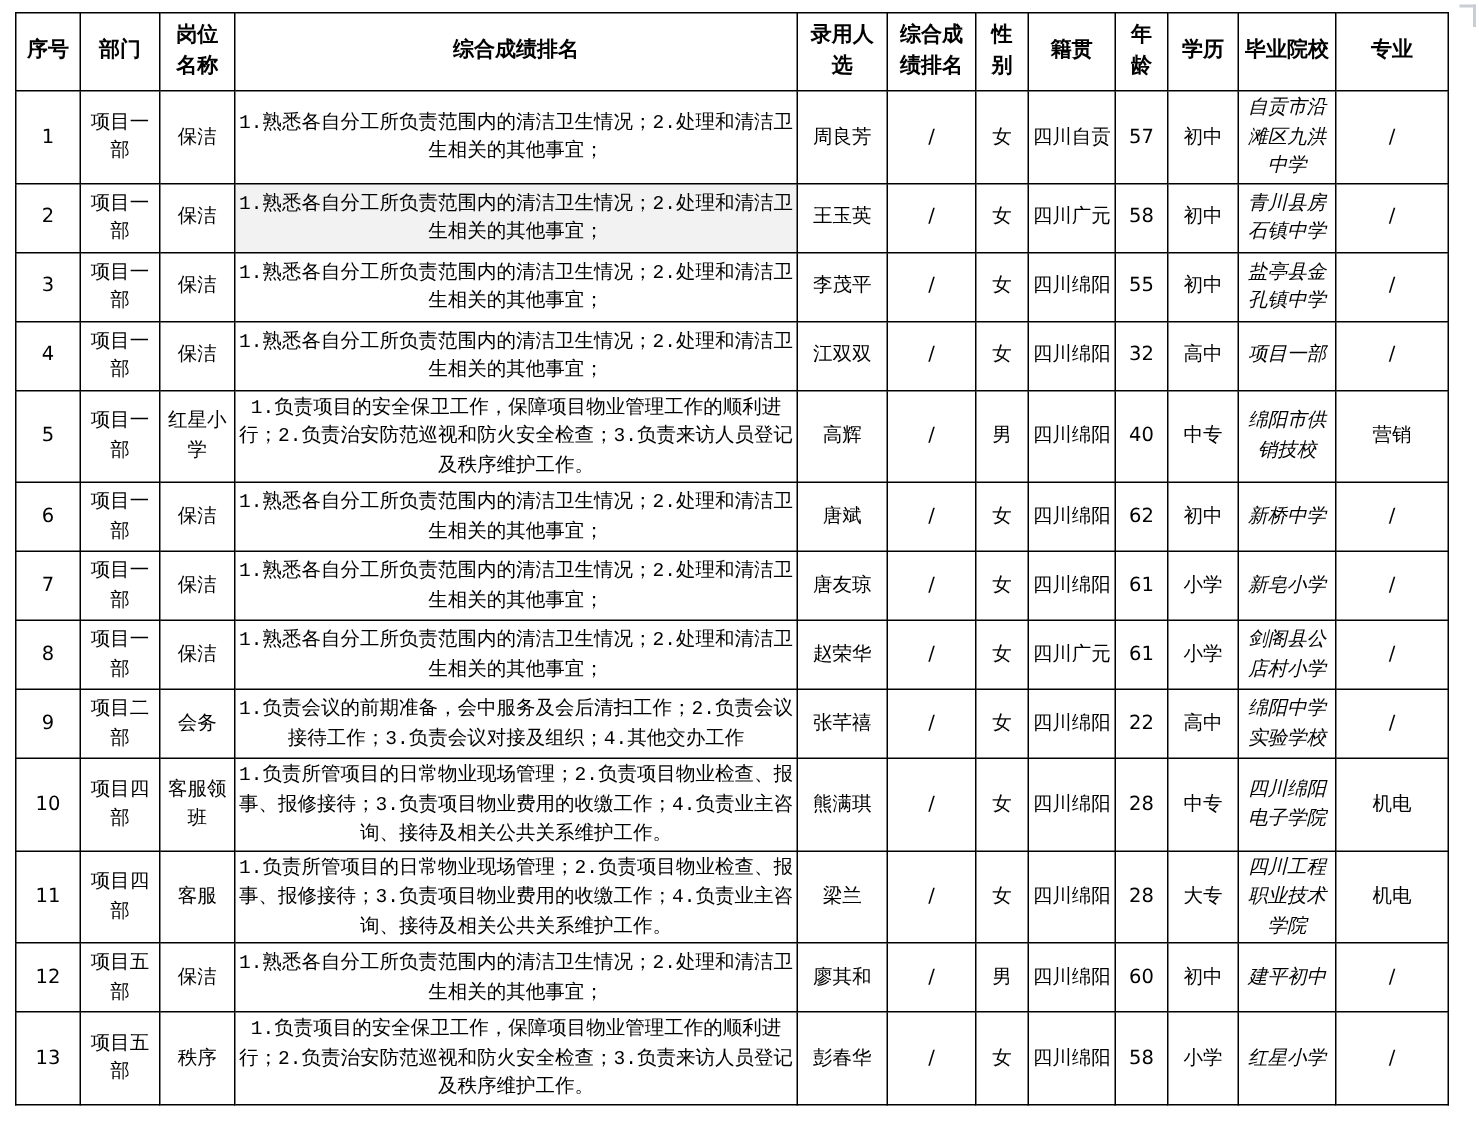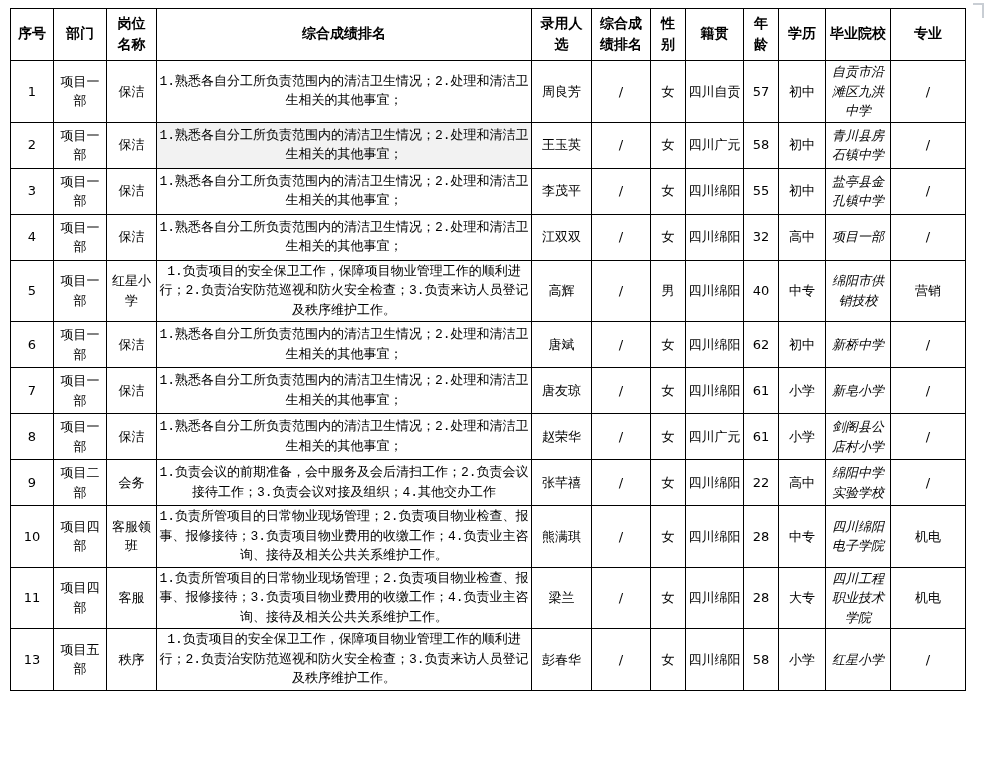--- a/index.html
+++ b/index.html
@@ -266,20 +266,34 @@
           <td class="col-hired">梁兰</td>
           <td class="col-rank">/</td>
           <td class="col-gender">女</td>
           <td class="col-hometown">四川绵阳</td>
           <td class="col-age">28</td>
           <td class="col-education">大专</td>
           <td class="col-school">四川工程职业技术学院</td>
           <td class="col-major">机电</td>
         </tr>
         <tr>
+          <td class="col-no">12</td>
+          <td class="col-dept">项目五部</td>
+          <td class="col-position">保洁</td>
+          <td class="col-requirements">1.熟悉各自分工所负责范围内的清洁卫生情况；2.处理和清洁卫生相关的其他事宜；</td>
+          <td class="col-hired">廖其和</td>
+          <td class="col-rank">/</td>
+          <td class="col-gender">男</td>
+          <td class="col-hometown">四川绵阳</td>
+          <td class="col-age">60</td>
+          <td class="col-education">初中</td>
+          <td class="col-school">建平初中</td>
+          <td class="col-major">/</td>
+        </tr>
+        <tr>
           <td class="col-no">13</td>
           <td class="col-dept">项目五部</td>
           <td class="col-position">秩序</td>
           <td class="col-requirements">1.负责项目的安全保卫工作，保障项目物业管理工作的顺利进行；2.负责治安防范巡视和防火安全检查；3.负责来访人员登记及秩序维护工作。</td>
           <td class="col-hired">彭春华</td>
           <td class="col-rank">/</td>
           <td class="col-gender">女</td>
           <td class="col-hometown">四川绵阳</td>
           <td class="col-age">58</td>
           <td class="col-education">小学</td>

